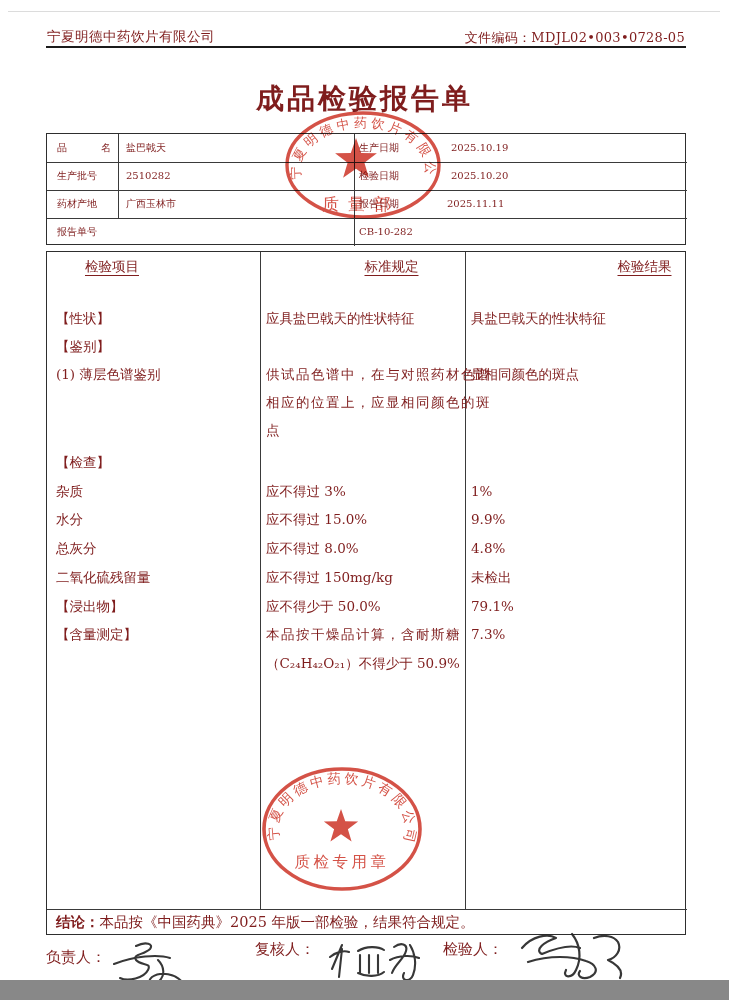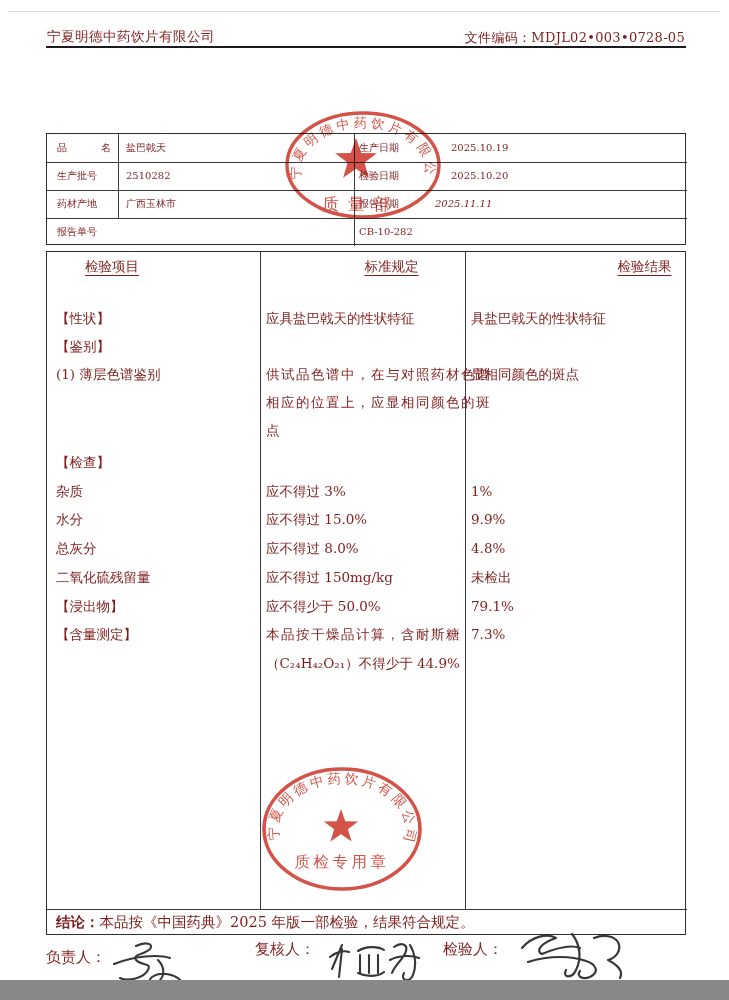--- a/index.html
+++ b/index.html
@@ -40,20 +40,21 @@
 <body>
 
 <div class="page">
 
   <div class="scan-line" style="left:8px;top:11px;width:712px;height:1px;"></div>
 
   <div class="company">宁夏明德中药饮片有限公司</div>
   <div class="filecode">文件编码：MDJL02•003•0728-05</div>
   <div class="head-rule"></div>
 
+  <div class="title">成品检验报告单</div>
 
   <div class="tbl" style="left:46px;top:133px;width:640px;height:112px;">
     <div class="vline" style="left:71px;top:0;height:84px;"></div>
     <div class="vline" style="left:307px;top:0;height:112px;"></div>
     <div class="hline" style="left:0;top:28px;width:640px;"></div>
     <div class="hline" style="left:0;top:56px;width:640px;"></div>
     <div class="hline" style="left:0;top:84px;width:640px;"></div>
 
     <div class="cell" style="left:10px;top:4px;"><span class="spread">品名</span></div>
     <div class="cell" style="left:79px;top:4px;">盐巴戟天</div>
@@ -61,21 +62,21 @@
     <div class="cell" style="left:404px;top:4px;">2025.10.19</div>
 
     <div class="cell" style="left:10px;top:32px;text-align:center;">生产批号</div>
     <div class="cell" style="left:79px;top:32px;">2510282</div>
     <div class="cell" style="left:312px;top:32px;">检验日期</div>
     <div class="cell" style="left:404px;top:32px;">2025.10.20</div>
 
     <div class="cell" style="left:10px;top:60px;">药材产地</div>
     <div class="cell" style="left:79px;top:60px;">广西玉林市</div>
     <div class="cell" style="left:312px;top:60px;">报告日期</div>
-    <div class="cell" style="left:388px;top:60px;font-style:italic;">2025.11.11</div>
+    <div class="cell" style="left:400px;top:60px;">2025.11.11</div>
 
     <div class="cell" style="left:10px;top:88px;">报告单号</div>
     <div class="cell" style="left:312px;top:88px;">CB-10-282</div>
   </div>
 
   <div class="tbl" style="left:46px;top:251px;width:640px;height:684px;">
     <div class="vline" style="left:213px;top:0;height:657px;"></div>
     <div class="vline" style="left:418px;top:0;height:657px;"></div>
     <div class="hline" style="left:0;top:657px;width:640px;"></div>
 
@@ -129,21 +130,21 @@
         <span class="c1">【浸出物】</span>
         <span class="c2">应不得少于 50.0%</span>
         <span class="c3">79.1%</span>
       </div>
     <div class="t2-line" style="top:372px">
         <span class="c1">【含量测定】</span>
         <span class="c2 just">本品按干燥品计算，含耐斯糖</span>
         <span class="c3">7.3%</span>
       </div>
     <div class="t2-line" style="top:401px">
-        <span class="c2">（C₂₄H₄₂O₂₁）不得少于 44.9%</span>
+        <span class="c2">（C₂₄H₄₂O₂₁）不得少于 50.9%</span>
       </div>
 
     <div class="concl">
       <span class="b">结论：</span><span>本品按《中国药典》2025 年版一部检验，结果符合规定。</span>
     </div>
   </div>
 
   <svg class="stamp" style="left:278px;top:108px;" width="170" height="120" viewBox="0 0 170 120">
     <ellipse cx="85" cy="57" rx="76" ry="52" fill="none" stroke="#ce3a2d" stroke-width="3.4"></ellipse>
     <path id="arcTop" d="M 24.1,73.1 A 63,43 0 1 1 145.9,73.1" fill="none"></path>

